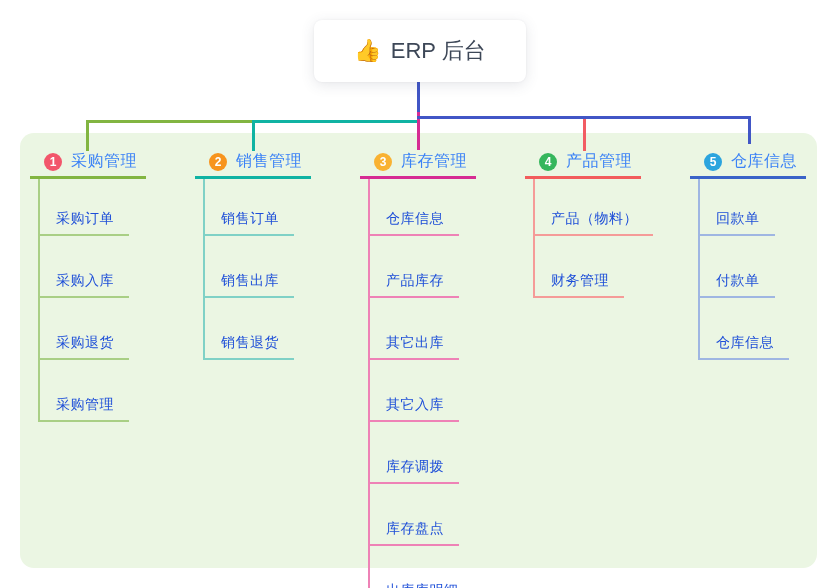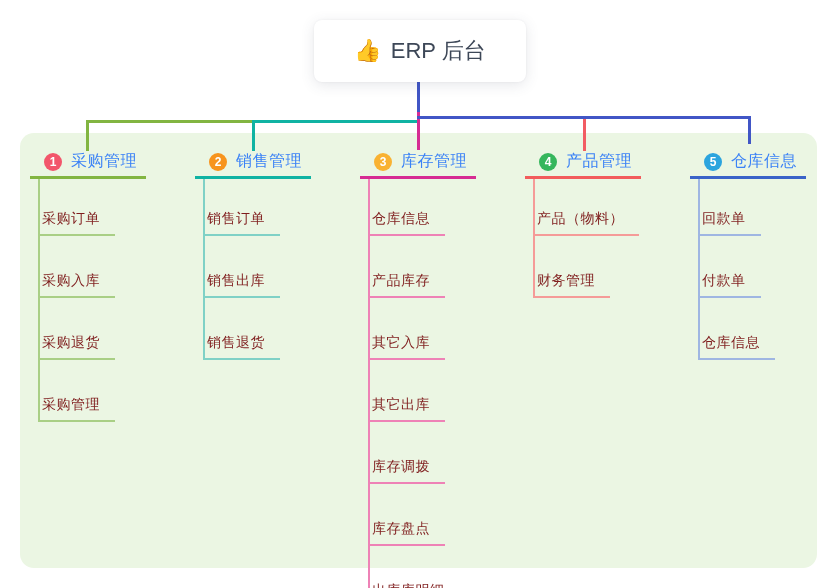--- a/index.html
+++ b/index.html
@@ -43,22 +43,22 @@
     width:18px;height:18px;border-radius:50%;flex:0 0 18px;
     color:#ffffff;font-size:12px;font-weight:700;line-height:18px;text-align:center;
     background:var(--badge,#999);
   }
   .branch-title{font-size:16px;color:#3b82f6;font-weight:400;letter-spacing:0.5px;}
   .branch-underline{width:116px;height:0;border-top:3px solid var(--line,#999);margin-top:1px;}
   .children{margin-left:8px;border-left:2px solid var(--child-line,#bbb);width:max-content;}
   .child{
     height:54px;display:flex;align-items:flex-end;width:max-content;
     border-bottom:2px solid var(--child-line,#bbb);
-    padding:0 15px 6px 2px;
-    font-size:14px;color:#7f1d1d;letter-spacing:0.5px;white-space:nowrap;
+    padding:0 15px 6px 16px;
+    font-size:14px;color:#1d4ed8;letter-spacing:0.5px;white-space:nowrap;
   }
   .child:first-child{height:49px;}
 </style>
 </head>
 <body>
 
 <div class="canvas">
 
   <div class="panel" style="background: rgb(235, 246, 227);"></div>
 
@@ -106,22 +106,22 @@
 
   <div class="branch" style="left: 360px; --badge: #f9b232; --line: #d62c93; --child-line: #ee82b6;">
     <div class="branch-header">
       <span class="badge">3</span>
       <span class="branch-title">库存管理</span>
     </div>
     <div class="branch-underline"></div>
     <div class="children">
       <div class="child">仓库信息</div>
       <div class="child">产品库存</div>
+      <div class="child">其它出库</div>
       <div class="child">其它入库</div>
-      <div class="child">其它出库</div>
       <div class="child">库存调拨</div>
       <div class="child">库存盘点</div>
       <div class="child">出库库明细</div>
     </div>
   </div>
 
   <div class="branch" style="left: 525px; --badge: #35b65c; --line: #f25c5c; --child-line: #f59b98;">
     <div class="branch-header">
       <span class="badge">4</span>
       <span class="branch-title">产品管理</span>

